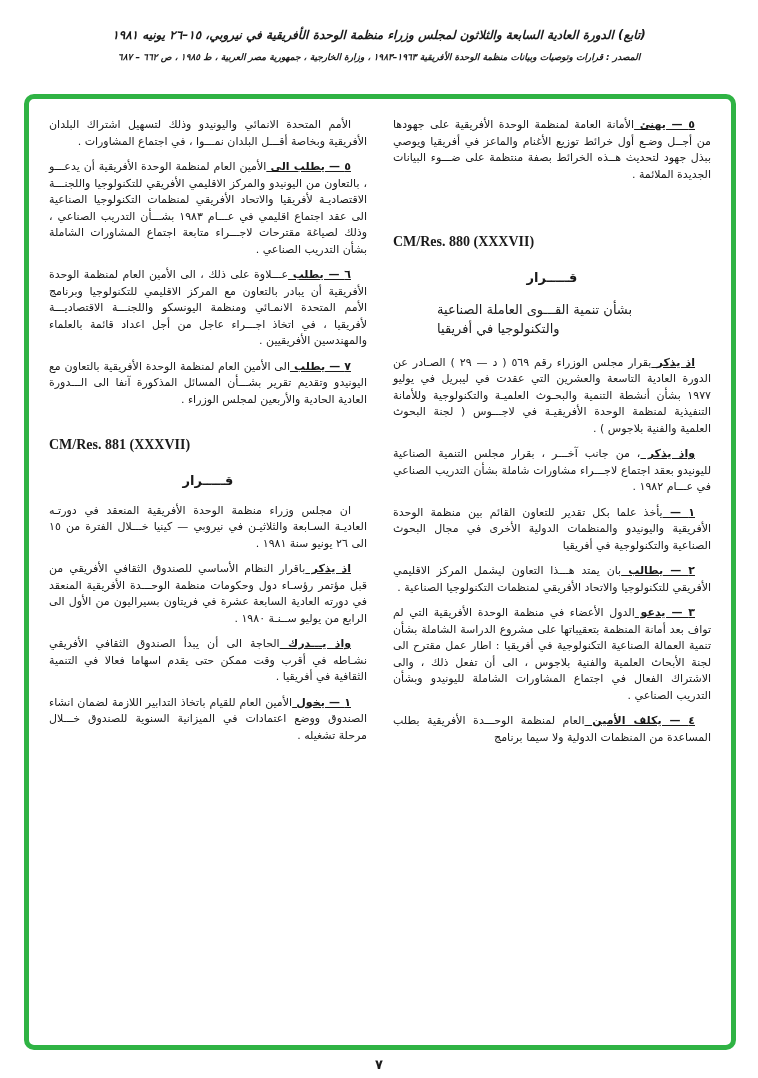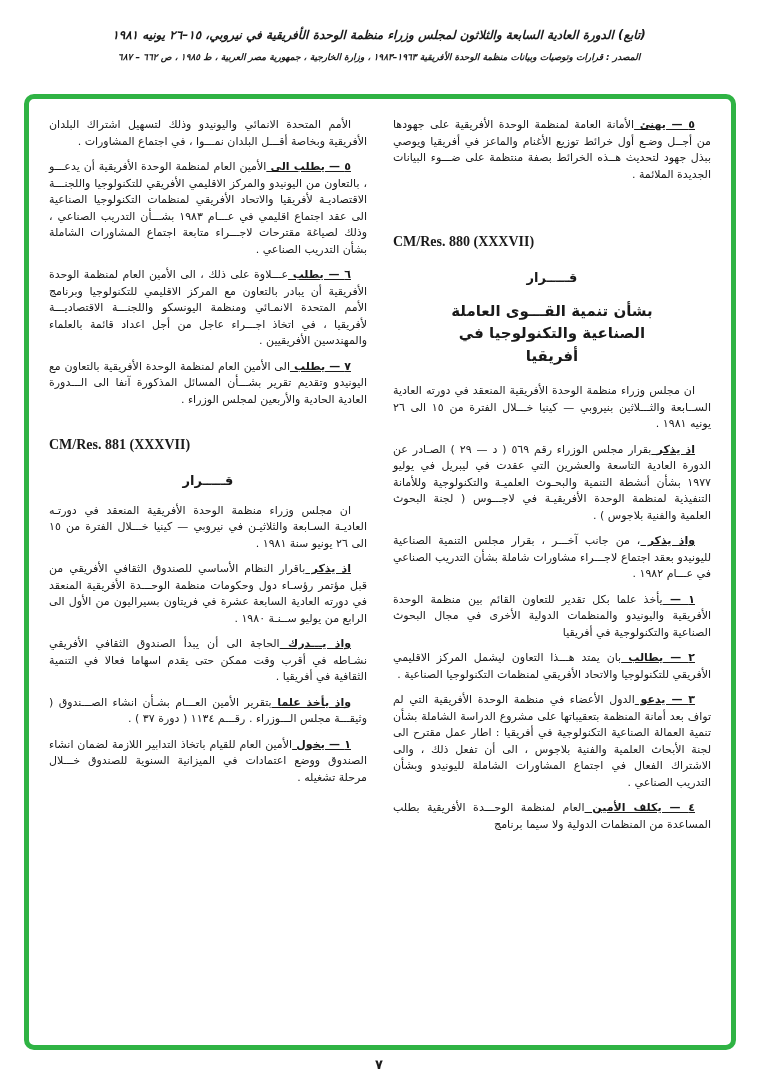--- a/index.html
+++ b/index.html
@@ -44,21 +44,21 @@
     font-weight: 700; font-size: 14px;
     margin: 0 0 16px 0;
   }
   .gap-lg { margin-top: 48px; }
   .gap-md { margin-top: 26px; }
   .decree {
     text-align: center; font-weight: 700; font-size: 13px;
     margin: 0 0 12px 0; text-indent: 0;
   }
   .decree-title {
-    text-align: center; font-weight: 700; font-size: 15px;
+    text-align: left; font-weight: 400; font-size: 13px;
     margin: 0 auto 16px auto; max-width: 230px; text-indent: 0;
   }
   .page-number {
     position: absolute; bottom: 6px; left: 0; right: 0;
     text-align: center; font-weight: 700; font-size: 13px;
   }
 </style>
 </head>
 <body>
 
@@ -70,41 +70,39 @@
 <div class="frame">
   <div class="columns">
 
     <div class="col">
       <p class="para"><span class="lead">٥ — يهنئ </span><span>الأمانة العامة لمنظمة الوحدة الأفريقية على جهودها من أجــل وضـع أول خرائط توزيع الأغنام والماعز في أفريقيا ويوصي ببذل جهود لتحديث هــذه الخرائط بصفة منتظمة على ضـــوء البيانات الجديدة الملائمة .</span></p>
 
       <div class="res-no gap-lg">CM/Res. 880 (XXXVII)</div>
       <p class="decree">قـــــرار</p>
       <p class="decree-title">بشأن تنمية القـــوى العاملة الصناعية والتكنولوجيا في أفريقيا</p>
 
-      <p class="para"><span class="lead"></span><span>ان مجلس وزراء منظمة الوحدة الأفريقية المنعقد في دورته العادية الســابعة والثـــلاثين بنيروبي — كينيا خـــلال الفترة من ١٥ الى ٢٦ يونيه ١٩٨١ .</span></p>
       <p class="para"><span class="lead">اذ يذكر </span><span>بقرار مجلس الوزراء رقم ٥٦٩ ( د — ٢٩ ) الصـادر عن الدورة العادية التاسعة والعشرين التي عقدت في ليبريل في يوليو ١٩٧٧ بشأن أنشطة التنمية والبحـوث العلميـة والتكنولوجية وللأمانة التنفيذية لمنظمة الوحدة الأفريقيـة في لاجـــوس ( لجنة البحوث العلمية والفنية بلاجوس ) .</span></p>
       <p class="para"><span class="lead">واذ يذكر </span><span>، من جانب آخـــر ، بقرار مجلس التنمية الصناعية لليونيدو بعقد اجتماع لاجـــراء مشاورات شاملة بشأن التدريب الصناعي في عـــام ١٩٨٢ .</span></p>
       <p class="para"><span class="lead">١ — </span><span>يأخذ علما بكل تقدير للتعاون القائم بين منظمة الوحدة الأفريقية واليونيدو والمنظمات الدولية الأخرى في مجال البحوث الصناعية والتكنولوجية في أفريقيا</span></p>
       <p class="para"><span class="lead">٢ — يطالب </span><span>بان يمتد هـــذا التعاون ليشمل المركز الاقليمي الأفريقي للتكنولوجيا والاتحاد الأفريقي لمنظمات التكنولوجيا الصناعية .</span></p>
       <p class="para"><span class="lead">٣ — يدعو </span><span>الدول الأعضاء في منظمة الوحدة الأفريقية التي لم تواف بعد أمانة المنظمة بتعقيباتها على مشروع الدراسة الشاملة بشأن تنمية العمالة الصناعية التكنولوجية في أفريقيا : اطار عمل مقترح الى لجنة الأبحاث العلمية والفنية بلاجوس ، الى أن تفعل ذلك ، والى الاشتراك الفعال في اجتماع المشاورات الشاملة لليونيدو وبشأن التدريب الصناعي .</span></p>
       <p class="para"><span class="lead">٤ — يكلف الأمين </span><span>العام لمنظمة الوحـــدة الأفريقية بطلب المساعدة من المنظمات الدولية ولا سيما برنامج</span></p>
     </div>
 
     <div class="col">
       <p class="para"><span class="lead"></span><span>الأمم المتحدة الانمائي واليونيدو وذلك لتسهيل اشتراك البلدان الأفريقية وبخاصة أقـــل البلدان نمـــوا ، في اجتماع المشاورات .</span></p>
       <p class="para"><span class="lead">٥ — يطلب الى </span><span>الأمين العام لمنظمة الوحدة الأفريقية أن يدعـــو ، بالتعاون من اليونيدو والمركز الاقليمي الأفريقي للتكنولوجيا واللجنـــة الاقتصاديـة لأفريقيا والاتحاد الأفريقي لمنظمات التكنولوجيا الصناعية الى عقد اجتماع اقليمي في عـــام ١٩٨٣ بشـــأن التدريب الصناعي ، وذلك لصياغة مقترحات لاجـــراء متابعة اجتماع المشاورات الشاملة بشأن التدريب الصناعي .</span></p>
       <p class="para"><span class="lead">٦ — يطلب </span><span>عـــلاوة على ذلك ، الى الأمين العام لمنظمة الوحدة الأفريقية أن يبادر بالتعاون مع المركز الاقليمي للتكنولوجيا وبرنامج الأمم المتحدة الانمـائي ومنظمة اليونسكو واللجنـــة الاقتصاديـــة لأفريقيا ، في اتخاذ اجـــراء عاجل من أجل اعداد قائمة بالعلماء والمهندسين الأفريقيين .</span></p>
       <p class="para"><span class="lead">٧ — يطلب </span><span>الى الأمين العام لمنظمة الوحدة الأفريقية بالتعاون مع اليونيدو وتقديم تقرير بشـــأن المسائل المذكورة آنفا الى الـــدورة العادية الحادية والأربعين لمجلس الوزراء .</span></p>
 
       <div class="res-no gap-md">CM/Res. 881 (XXXVII)</div>
       <p class="decree">قـــــرار</p>
 
       <p class="para"><span class="lead"></span><span>ان مجلس وزراء منظمة الوحدة الأفريقية المنعقد في دورتـه العاديـة السـابعة والثلاثيـن في نيروبي — كينيا خـــلال الفترة من ١٥ الى ٢٦ يونيو سنة ١٩٨١ .</span></p>
       <p class="para"><span class="lead">اذ يذكر </span><span>باقرار النظام الأساسي للصندوق الثقافي الأفريقي من قبل مؤتمر رؤسـاء دول وحكومات منظمة الوحـــدة الأفريقية المنعقد في دورته العادية السابعة عشرة في فريتاون بسيراليون من الأول الى الرابع من يوليو ســنـة ١٩٨٠ .</span></p>
       <p class="para"><span class="lead">واذ يـــدرك </span><span>الحاجة الى أن يبدأ الصندوق الثقافي الأفريقي نشـاطه في أقرب وقت ممكن حتى يقدم اسهاما فعالا في التنمية الثقافية في أفريقيا .</span></p>
-      <p class="para"><span class="lead">واذ يأخذ علما </span><span>بتقرير الأمين العـــام بشـأن انشاء الصـــندوق ( وثيقـــة مجلس الـــوزراء . رقـــم ١١٣٤ ( دورة ٣٧ ) .</span></p>
       <p class="para"><span class="lead">١ — يخول </span><span>الأمين العام للقيام باتخاذ التدابير اللازمة لضمان انشاء الصندوق ووضع اعتمادات في الميزانية السنوية للصندوق خـــلال مرحلة تشغيله .</span></p>
     </div>
 
   </div>
 </div>
 
 <div class="page-number">٧</div>
 
 </body></html>

